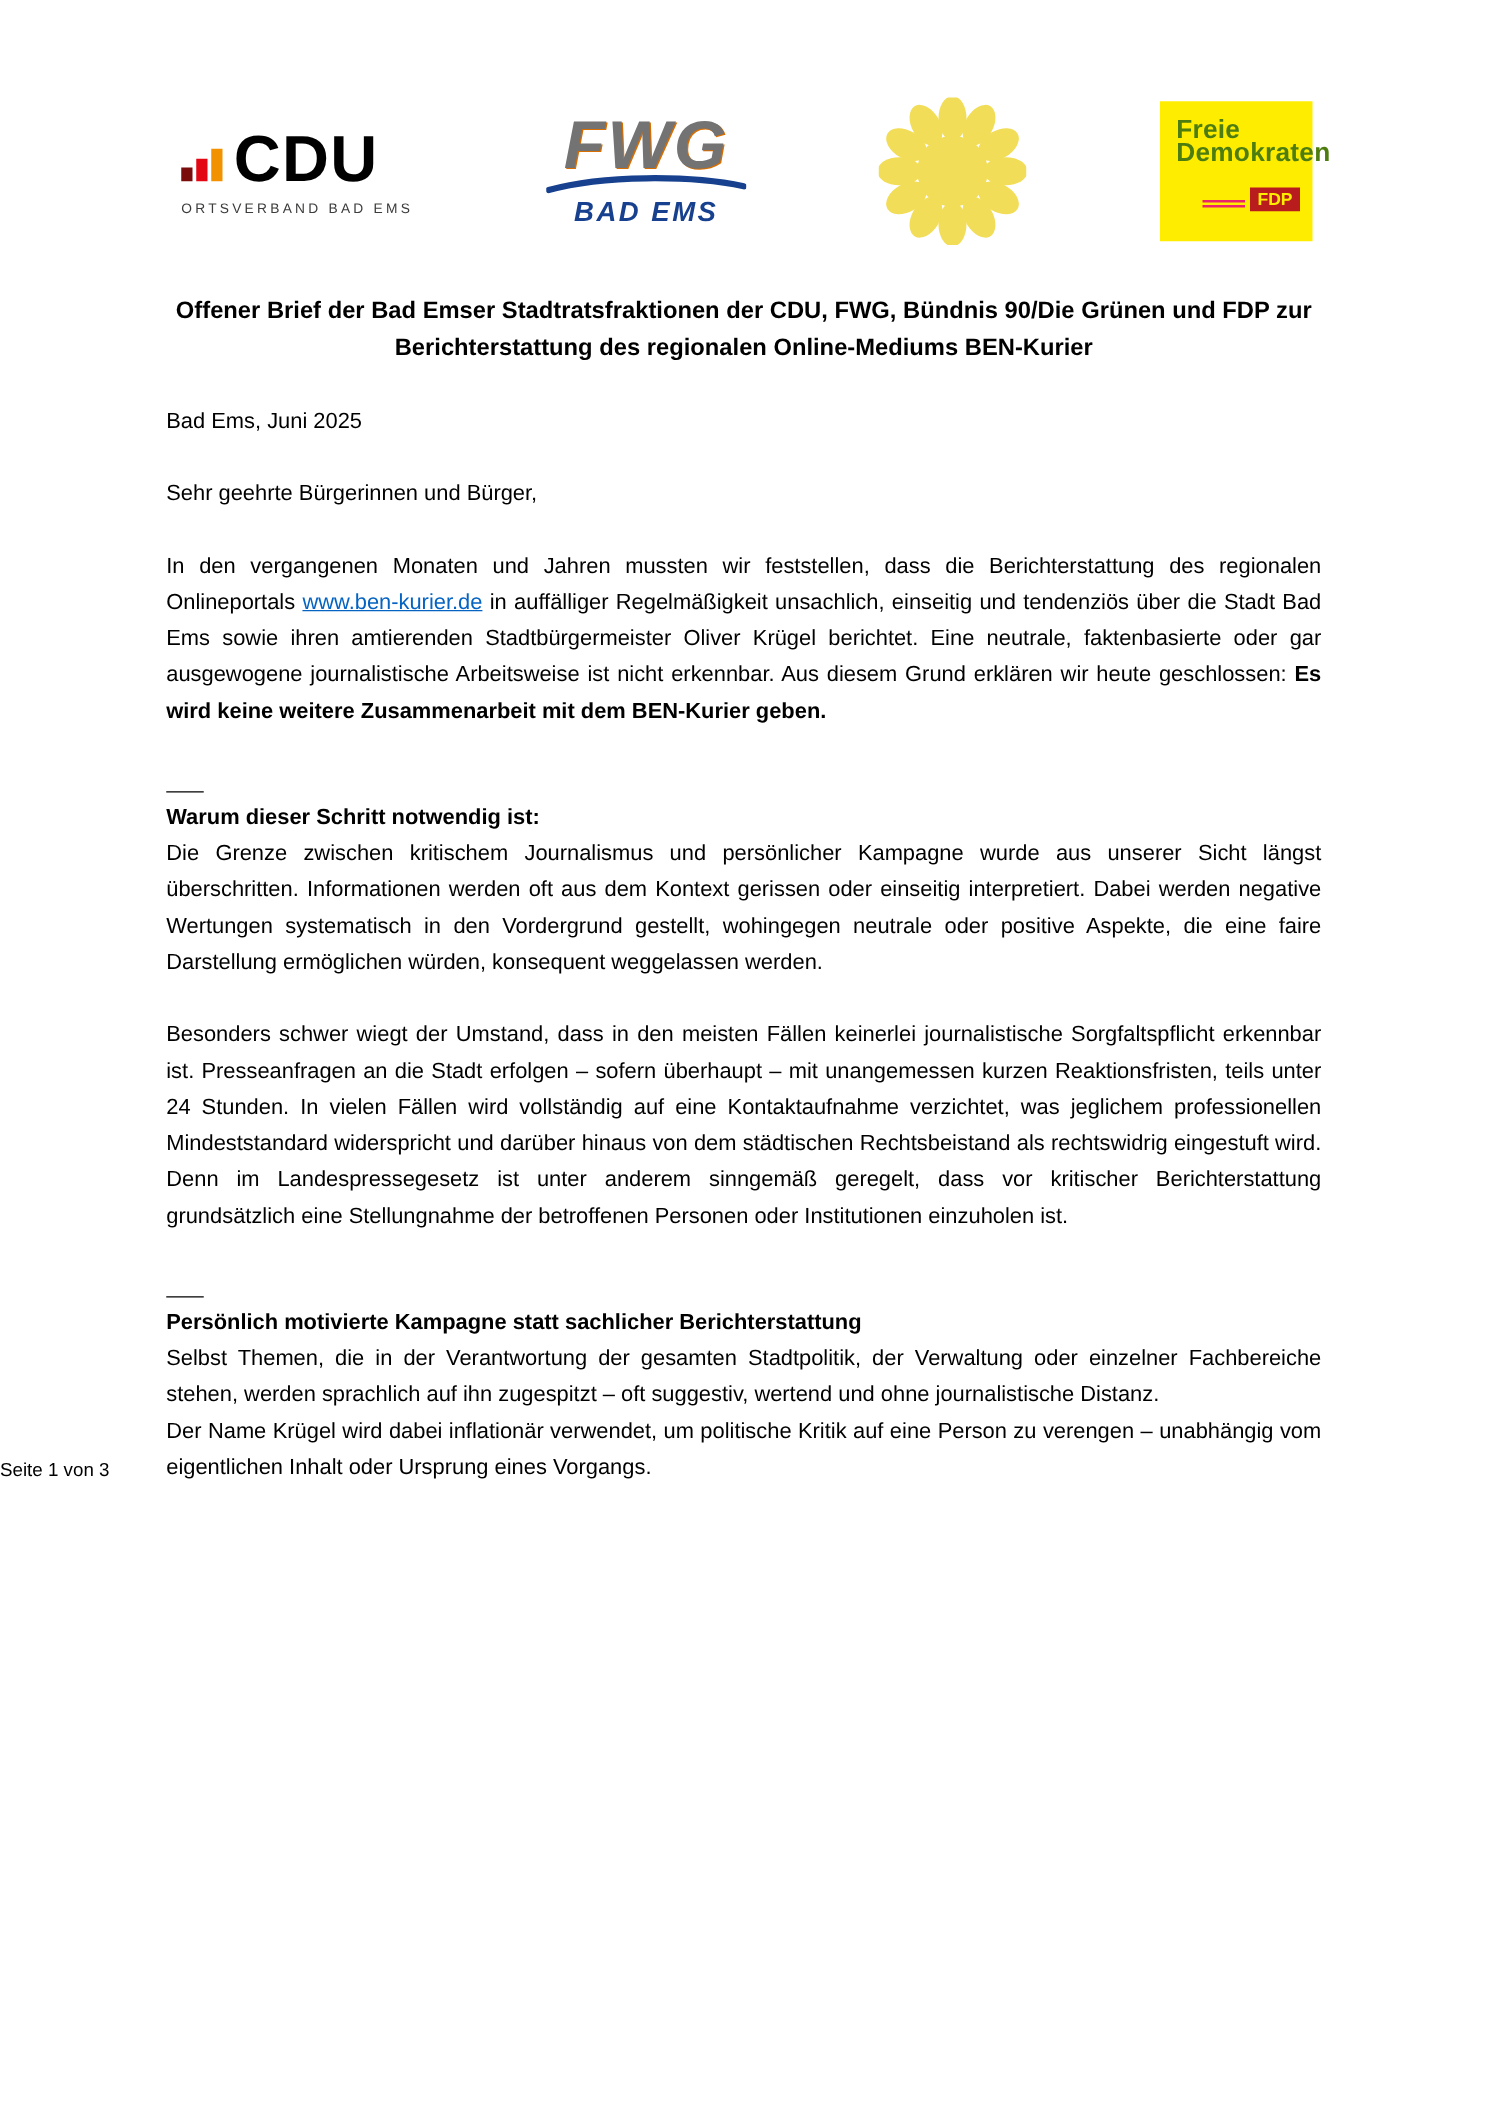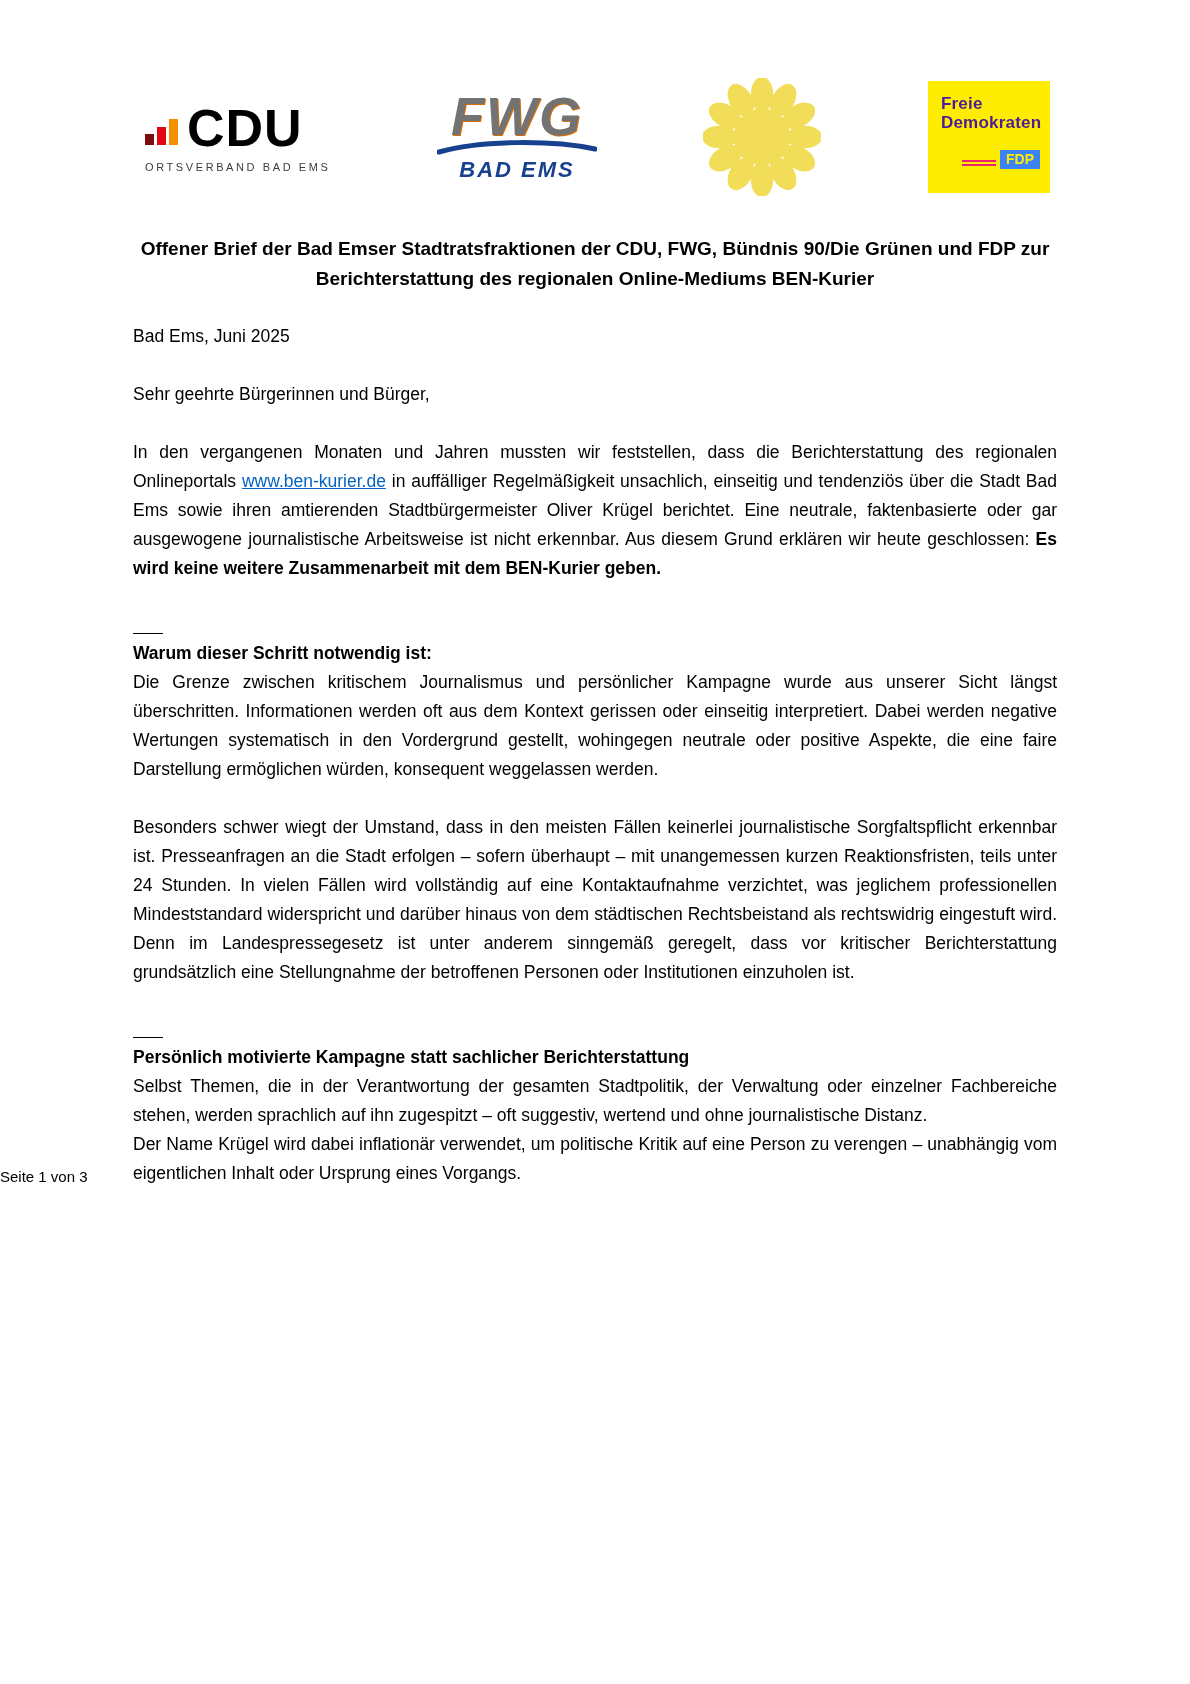--- a/index.html
+++ b/index.html
@@ -46,25 +46,25 @@
   .fwg-sub { font-size: 22px; font-weight: 800; font-style: italic; color: #17418f; letter-spacing: 2px; margin-top: 2px; }
 
   
   .logo-gruene { display: flex; align-items: center; justify-content: center; }
 
   
   .logo-fdp {
     width: 122px; height: 112px; background: #ffed00;
     padding: 13px 10px 10px 13px; display: flex; flex-direction: column;
   }
-  .fdp-name { color: #4c1d95; font-weight: 800; font-size: 17px; line-height: 19px; letter-spacing: 0.2px; }
+  .fdp-name { color: #4d7c0f; font-weight: 800; font-size: 21px; line-height: 19px; letter-spacing: 0.2px; }
   .fdp-bottom { display: flex; justify-content: flex-end; align-items: flex-end; margin-top: 18px; gap: 4px; }
   .fdp-tinylines { display: flex; flex-direction: column; gap: 2px; margin-bottom: 3px; }
   .fdp-tinylines i { display: block; width: 34px; height: 2px; background: #e5007d; opacity: 0.85; }
-  .fdp-abbr { background: #3b82f6; color: #ffed00; font-weight: 800; font-size: 14px; padding: 2px 6px; line-height: 1.1; }
+  .fdp-abbr { background: #b91c1c; color: #ffed00; font-weight: 800; font-size: 14px; padding: 2px 6px; line-height: 1.1; }
 
   
   .title {
     margin: 38px 115px 0 115px;
     font-size: 19px;
     font-weight: bold;
     text-align: center;
     line-height: 30px;
   }
   .body {

